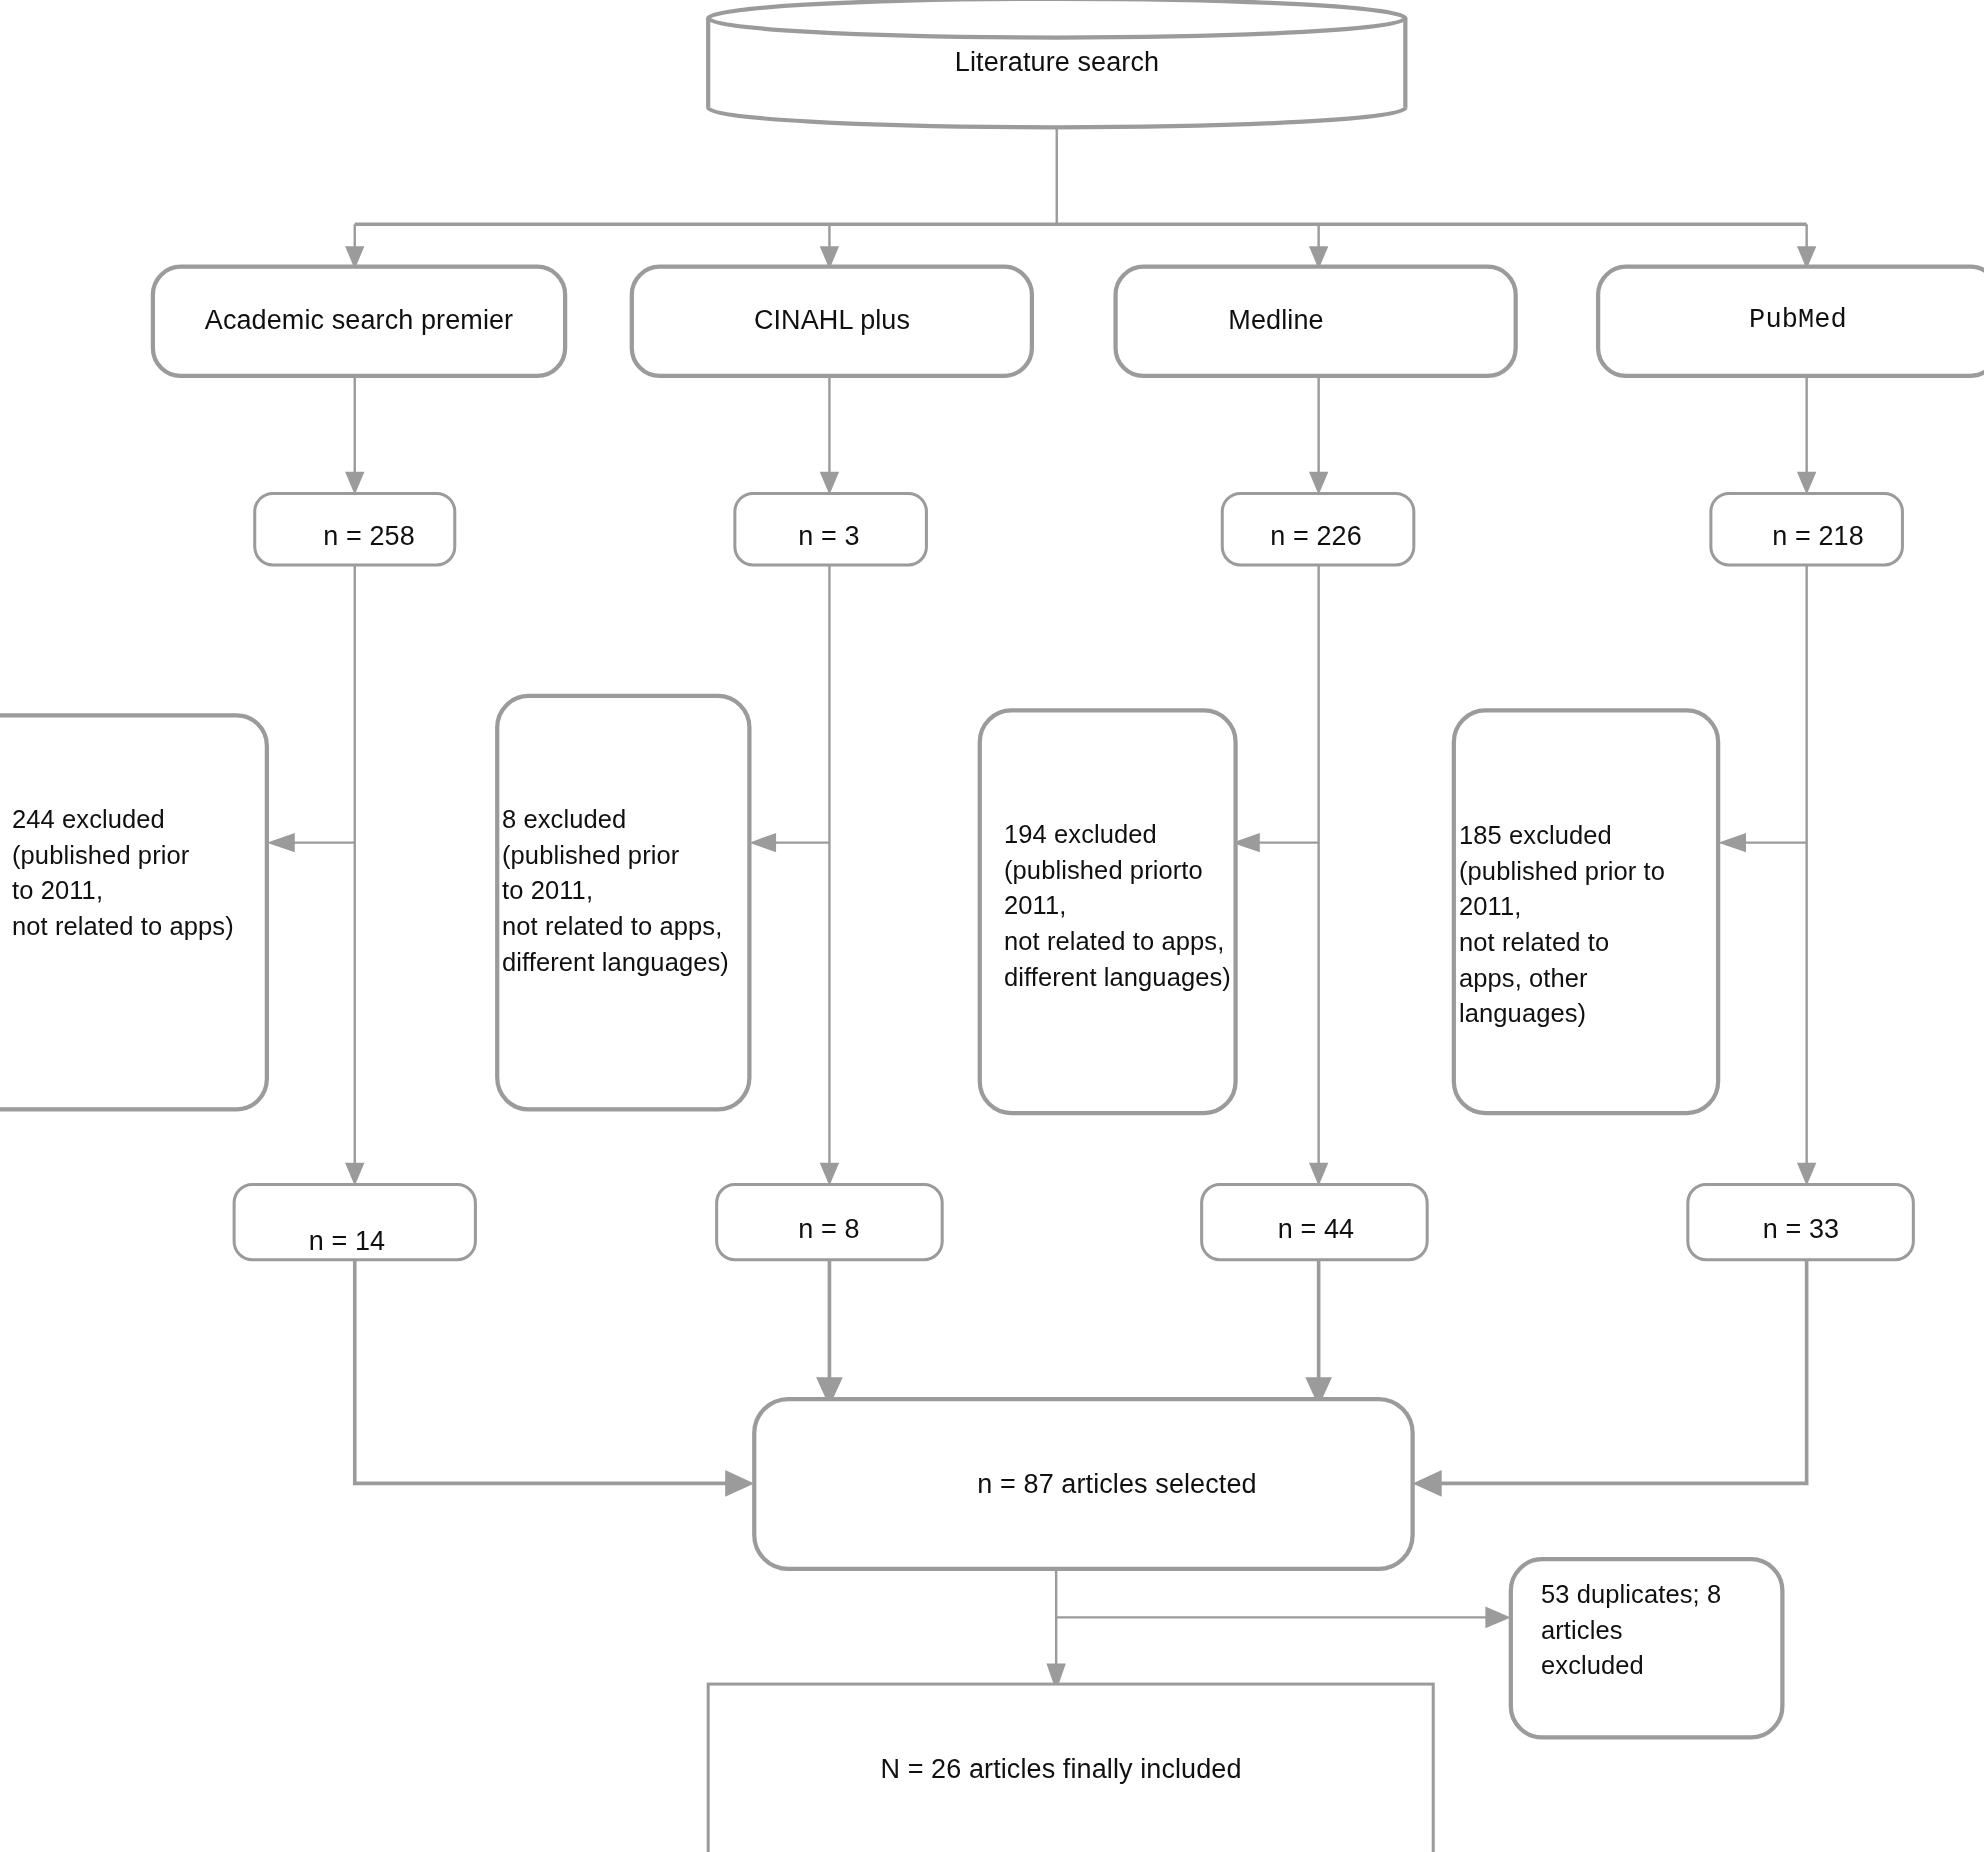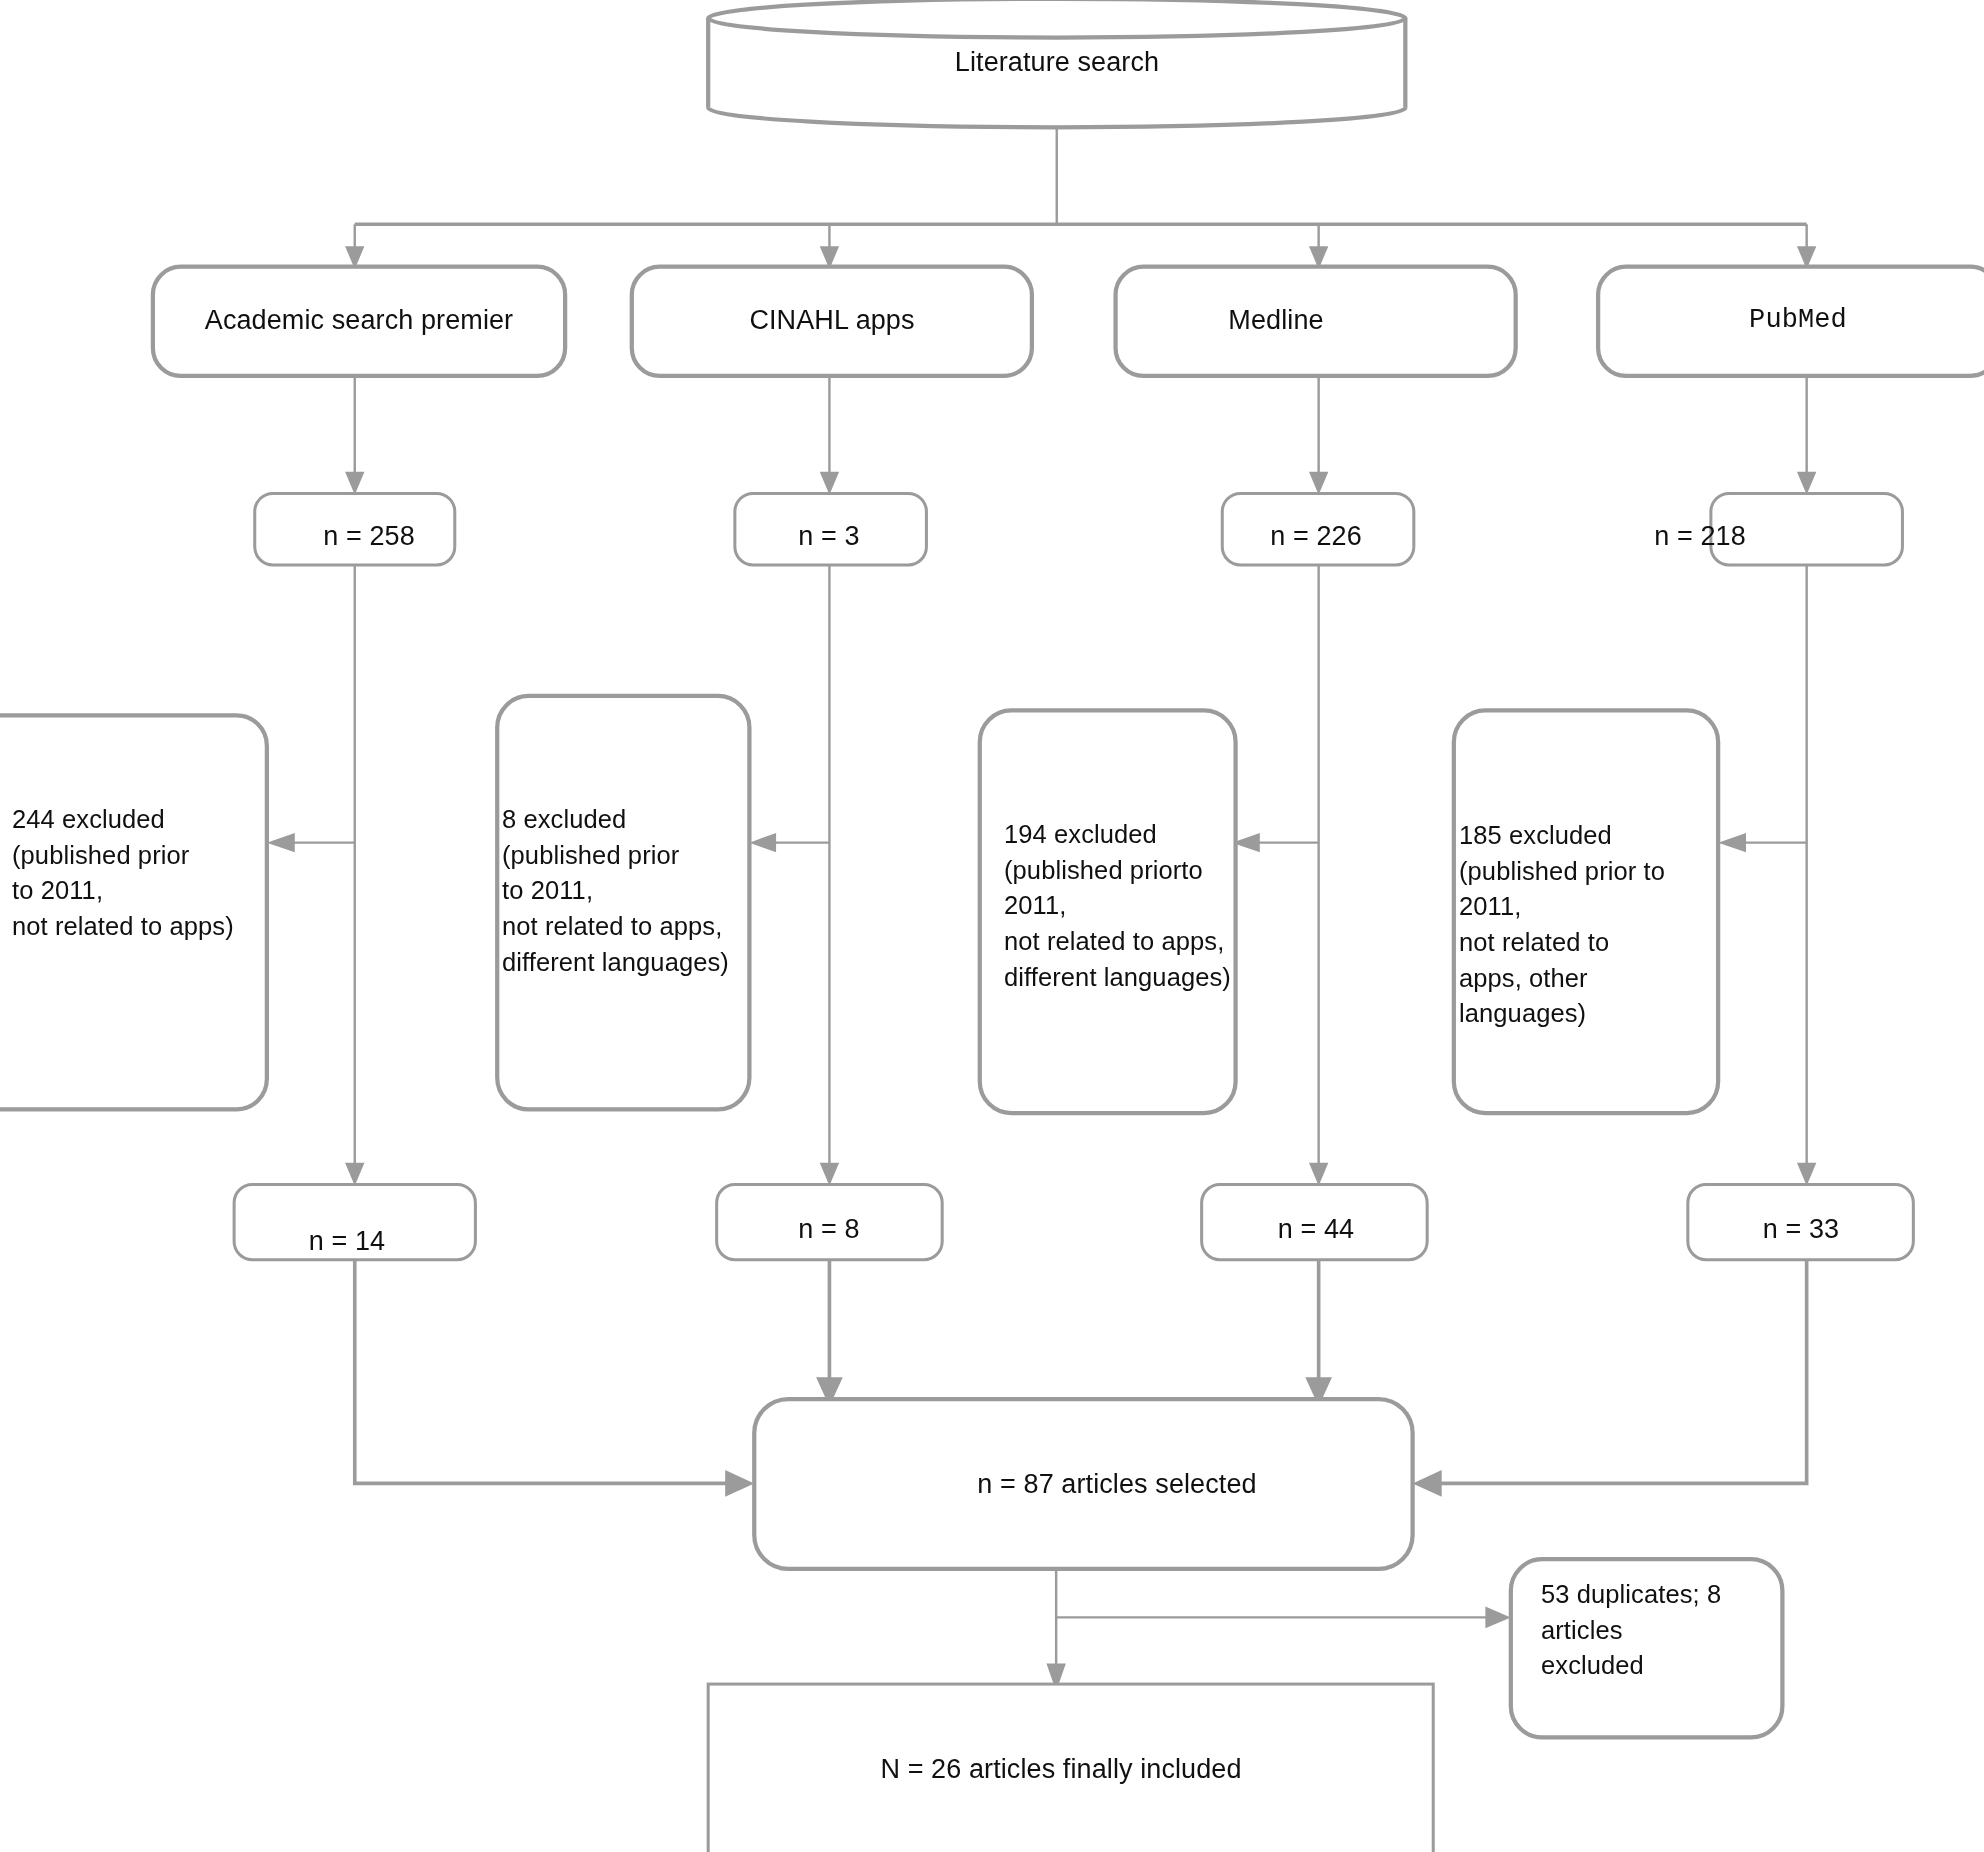--- a/index.html
+++ b/index.html
@@ -236,28 +236,28 @@
 
     <g>
       <rect class="shape-fill" x="1168" y="2778" width="1196" height="290"></rect>
       <rect class="shape-stroke-thin" x="1168" y="2778" width="1196" height="290"></rect>
     </g>
   </svg>
 
   <div class="node-label label-center" style="left:1057px; top:63px;">Literature search</div>
 
   <div class="node-label label-center" style="left:359px; top:321px;">Academic search premier</div>
-  <div class="node-label label-center" style="left:832px; top:321px;">CINAHL apps</div>
+  <div class="node-label label-center" style="left:832px; top:321px;">CINAHL plus</div>
   <div class="node-label label-center" style="left:1276px; top:321px;">Medline</div>
   <div class="node-label label-center" style="left:1798px; top:321px;font-family:Liberation Mono, monospace;">PubMed</div>
 
   <div class="node-label label-center" style="left:369px; top:537px;">n = 258</div>
   <div class="node-label label-center" style="left:829px; top:537px;">n = 3</div>
   <div class="node-label label-center" style="left:1316px; top:537px;">n = 226</div>
-  <div class="node-label label-center" style="left:1700px; top:537px;">n = 218</div>
+  <div class="node-label label-center" style="left:1818px; top:537px;">n = 218</div>
 
   <div class="node-label label-left" style="left:12px; top:873px;">244 excluded
 (published prior
 to 2011,
 not related to apps)</div>
   <div class="node-label label-left" style="left:502px; top:891px;">8 excluded
 (published prior
 to 2011,
 not related to apps,
 different languages)</div>

